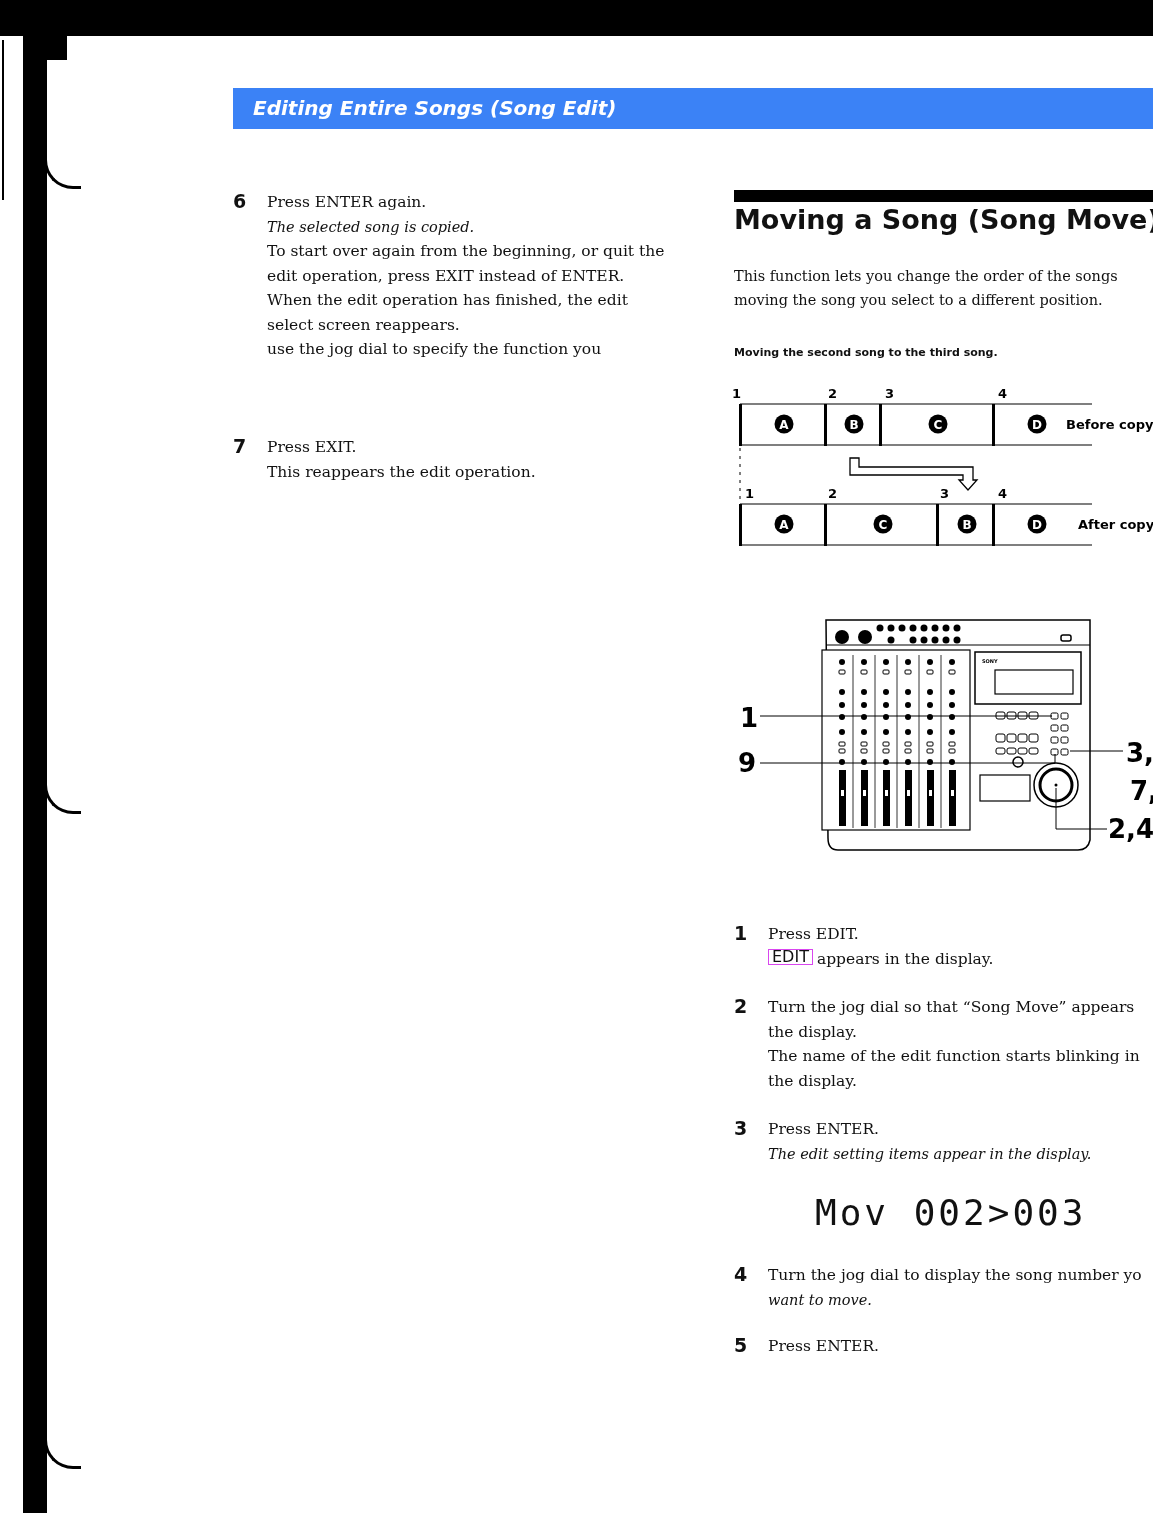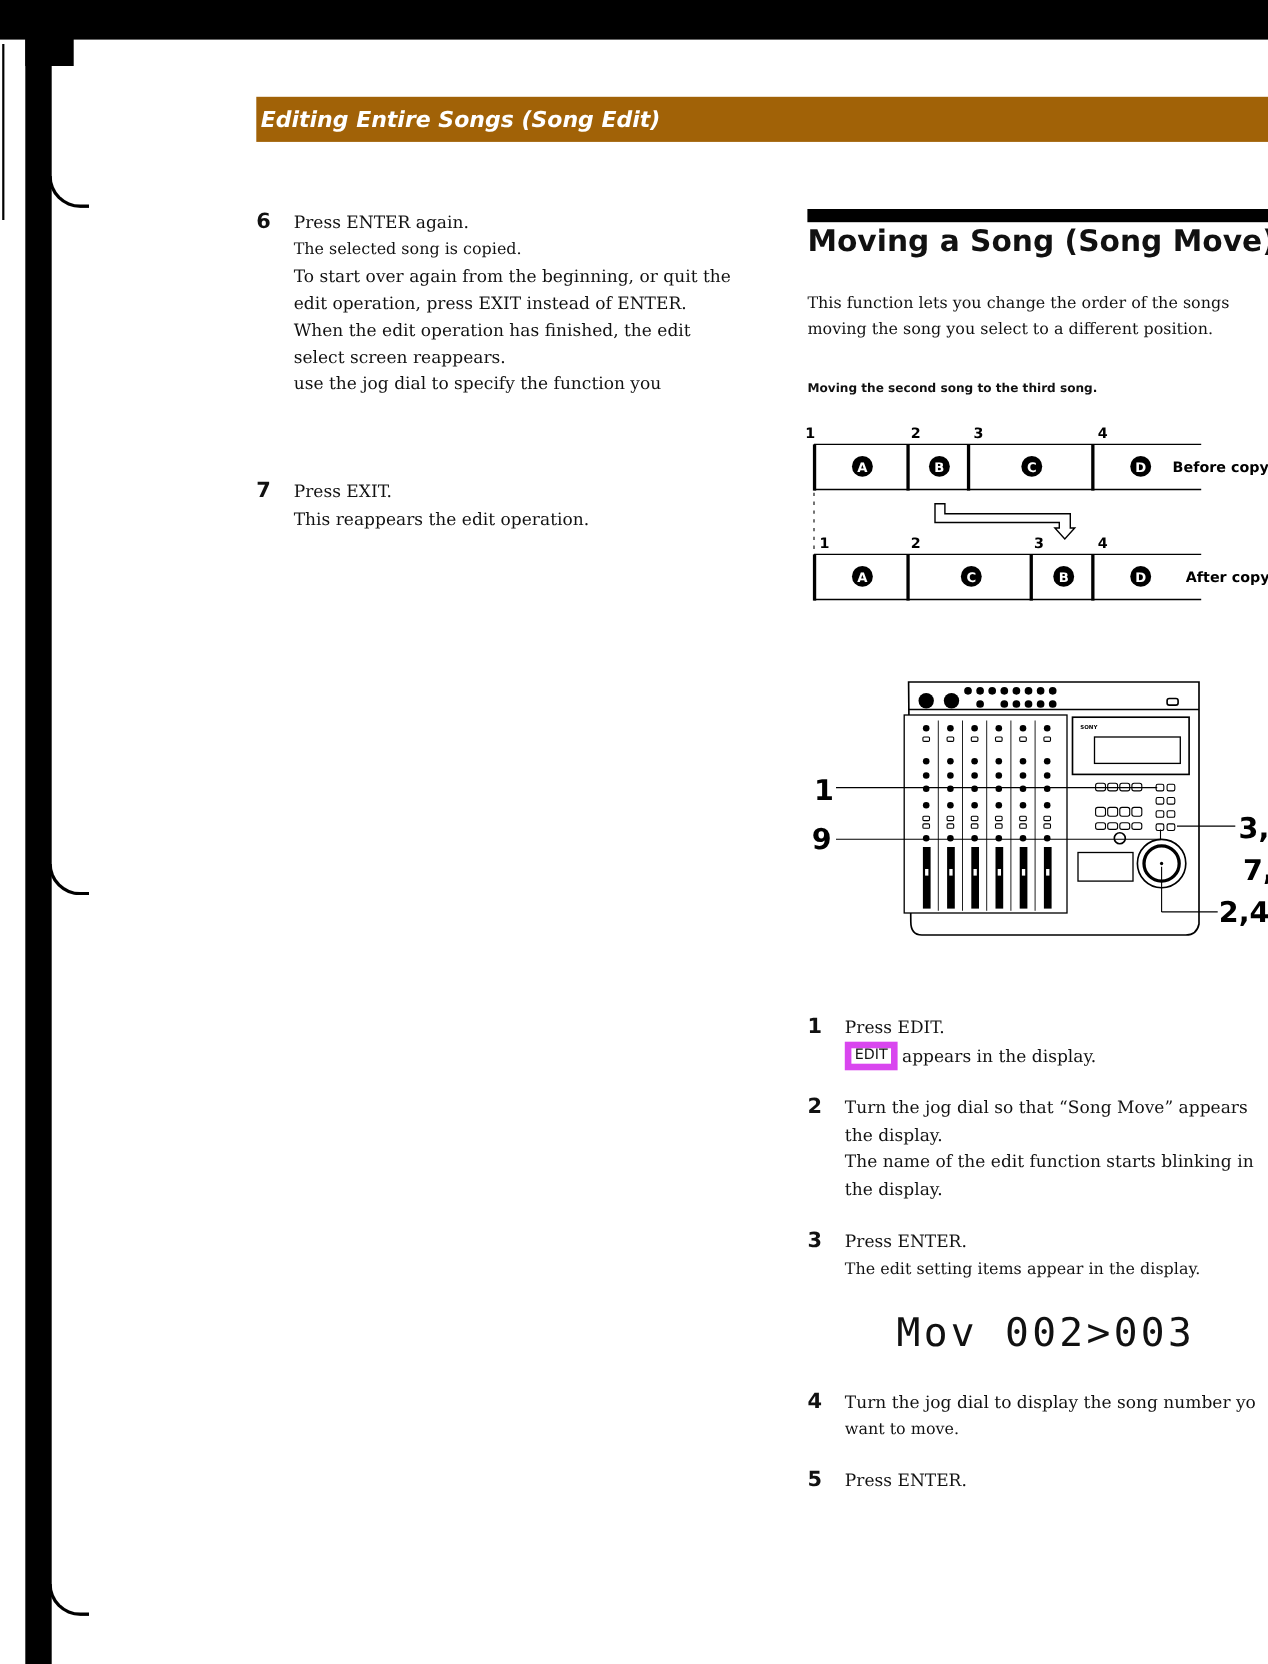--- a/index.html
+++ b/index.html
@@ -8,33 +8,33 @@
     background: #ffffff; color: #111;
     font-family: "DejaVu Serif", serif;
   }
   .top-bar { position: absolute; left: 0; top: 0; width: 1153px; height: 36px; background: #000; }
   .left-bar { position: absolute; left: 23px; top: 0; width: 24px; height: 1513px; background: #000; }
   .left-bar-top { position: absolute; left: 23px; top: 0; width: 44px; height: 60px; background: #000; }
   .edge-line { position: absolute; left: 2px; top: 40px; width: 2px; height: 160px; background: #000; }
   .notch { position: absolute; left: 44px; width: 34px; height: 26px; border-left: 3px solid #000; border-bottom: 3px solid #000; border-bottom-left-radius: 30px; background: transparent; }
 
   .section-banner {
-    position: absolute; left: 233px; top: 88px; width: 920px; height: 41px; background: #a16207;
+    position: absolute; left: 233px; top: 88px; width: 920px; height: 41px; background: #3b82f6;
     color: #fff; font-family: "DejaVu Sans", sans-serif; font-style: italic; font-weight: bold;
-    font-size: 20px; line-height: 41px; padding-left: 4px; box-sizing: border-box;
+    font-size: 20px; line-height: 41px; padding-left: 20px; box-sizing: border-box;
   }
 
   .step { position: absolute; }
   .step-num {
     position: absolute; left: 0; top: 0; font-family: "DejaVu Sans", sans-serif; font-weight: bold;
     font-size: 19px;
   }
   .step-body { position: absolute; left: 34px; top: 0; width: 440px; font-size: 15.5px; line-height: 24.5px; }
   .step-body p { margin: 0; }
-  .small { font-size: 14.5px; }
+  .small { font-size: 14.5px; font-style: italic; }
 
   .h2-rule { position: absolute; left: 734px; top: 190px; width: 419px; height: 12px; background: #000; }
   .h2 {
     position: absolute; left: 734px; top: 204px; white-space: nowrap;
     font-family: "DejaVu Sans", sans-serif; font-weight: bold; font-size: 27px;
   }
   .intro { position: absolute; left: 734px; top: 264px; width: 430px; font-size: 14.5px; line-height: 24px; white-space: nowrap; }
   .intro p { margin: 0; }
   .subhead {
     position: absolute; left: 734px; top: 346px; font-family: "DejaVu Sans", sans-serif; font-weight: bold; font-size: 11px;
@@ -44,21 +44,21 @@
   .diagram svg text { font-family: "DejaVu Sans", sans-serif; font-weight: bold; }
 
   .device { position: absolute; left: 730px; top: 610px; width: 423px; height: 250px; }
   .device svg text { font-family: "DejaVu Sans", sans-serif; font-weight: bold; }
 
   .lcd {
     position: absolute; left: 815px; top: 1192px; font-family: "DejaVu Sans Mono", monospace;
     font-size: 36px; letter-spacing: 3px; white-space: pre;
   }
   .edit-badge {
-    display: inline-block; border: 6px solid #d946ef; font-family: "DejaVu Sans", sans-serif; font-size: 13px;
+    display: inline-block; border: 1px solid #d946ef; font-family: "DejaVu Sans", sans-serif; font-size: 16px;
     line-height: 14px; padding: 0 3px; margin-right: 4px; vertical-align: 2px;
   }
 </style>
 </head>
 <body>
 
 <div class="top-bar"></div>
 <div class="left-bar-top"></div>
 <div class="left-bar"></div>
 <div class="edge-line"></div>

